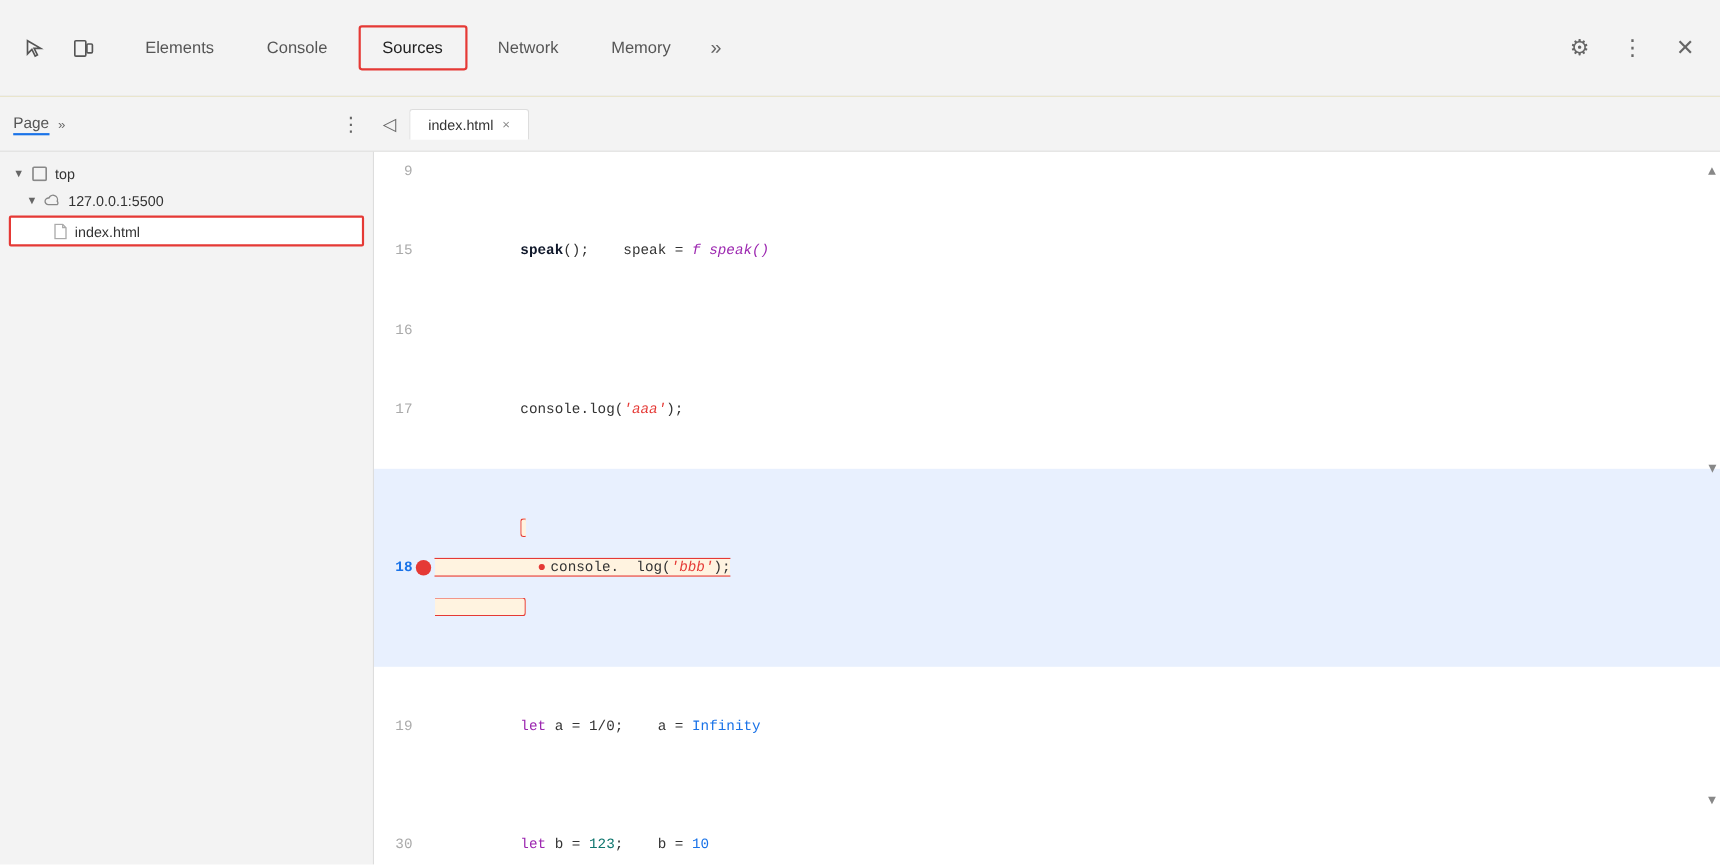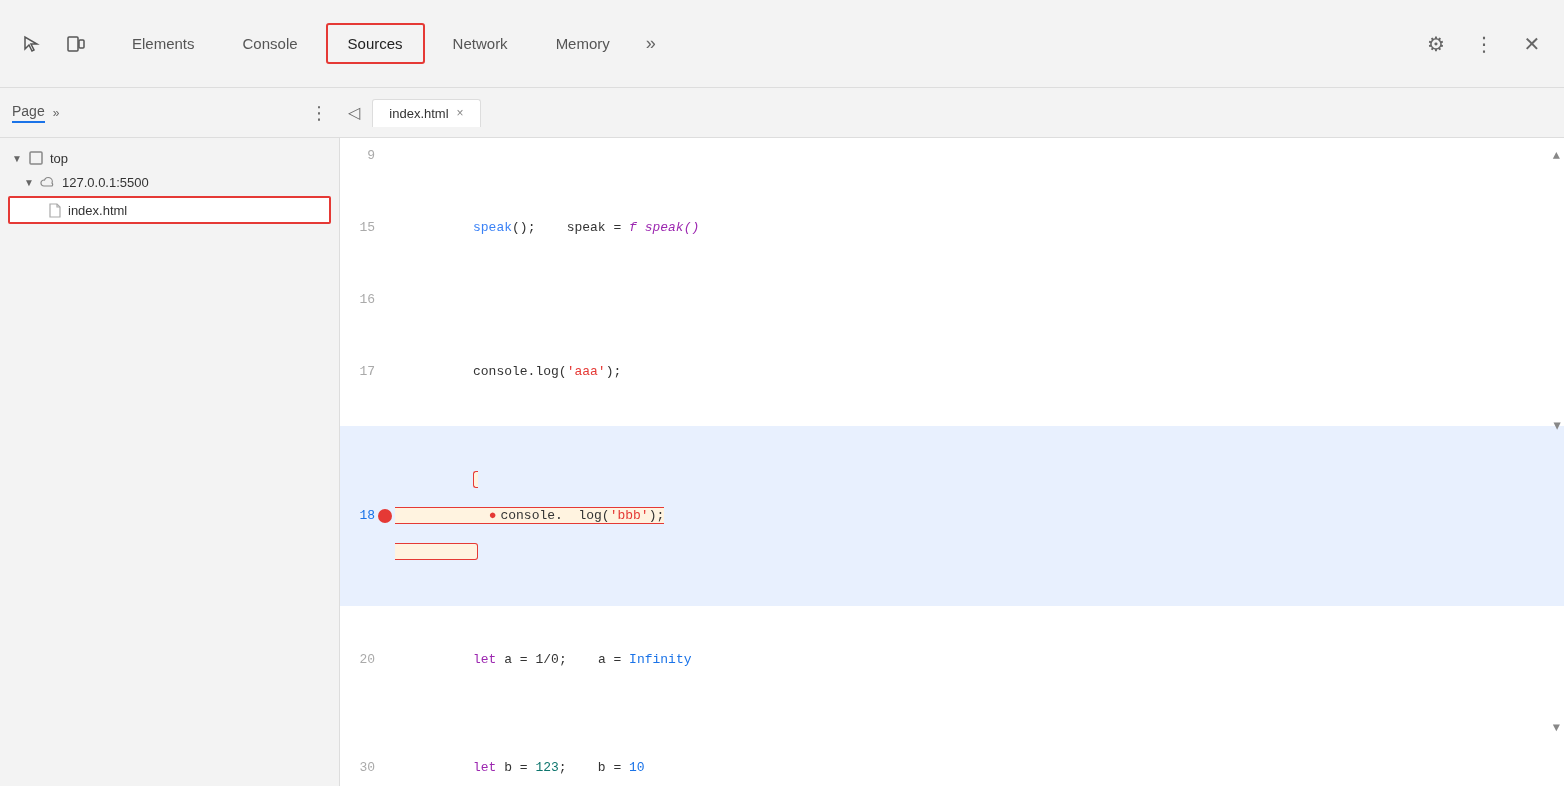--- a/index.html
+++ b/index.html
@@ -288,22 +288,22 @@
 
     .code-content {
       flex: 1;
       white-space: pre;
       color: #333;
       padding-right: 20px;
     }
 
     
     .kw { color: #9c27b0; } 
-    .fn { color: #3b82f6; } 
-    .str { color: #e53935; } 
+    .fn { color: #0f172a; font-weight: bold; } 
+    .str { color: #e53935; font-style: italic; } 
     .num { color: #0f766e; } 
     .val-blue { color: #1a73e8; }
     .italic-fn { font-style: italic; color: #9c27b0; margin-top: 48px; }
 
     
     .inline-note {
       display: inline;
       background: #fff3e0;
       border: 1.5px solid #e53935;
       border-radius: 3px;
@@ -427,30 +427,30 @@
 
       <div class="code-line">
         <span class="line-number">17</span>
         <span class="code-content">
           <span>console.log(</span><span class="str">'aaa'</span><span>);</span>
         </span>
       </div>
 
       <div class="code-line highlighted" style="position:relative;">
         <div class="breakpoint-dot"></div>
-        <span class="line-number" style="color:#1a73e8;font-weight:normal;">18</span>
+        <span class="line-number" style="color:#1a73e8;font-weight:bold;">18</span>
         <span class="code-content">
           <span class="inline-note">
             <span style="color:#e53935;margin-right:4px;">●</span><span>console. &nbsp;log(</span><span class="str">'bbb'</span><span>);</span>
           </span>
         </span>
       </div>
 
       <div class="code-line">
-        <span class="line-number">20</span>
+        <span class="line-number">19</span>
         <span class="code-content">
           <span class="kw">let</span><span> a = </span><span>1</span><span>/</span><span>0</span><span>; &nbsp;&nbsp; a = </span><span class="val-blue">Infinity</span>
         </span>
       </div>
 
       <div class="code-line">
         <span class="line-number">30</span>
         <span class="code-content">
           <span class="kw">let</span><span> b = </span><span class="num">123</span><span>; &nbsp;&nbsp; b = </span><span class="val-blue">10</span>
         </span>

